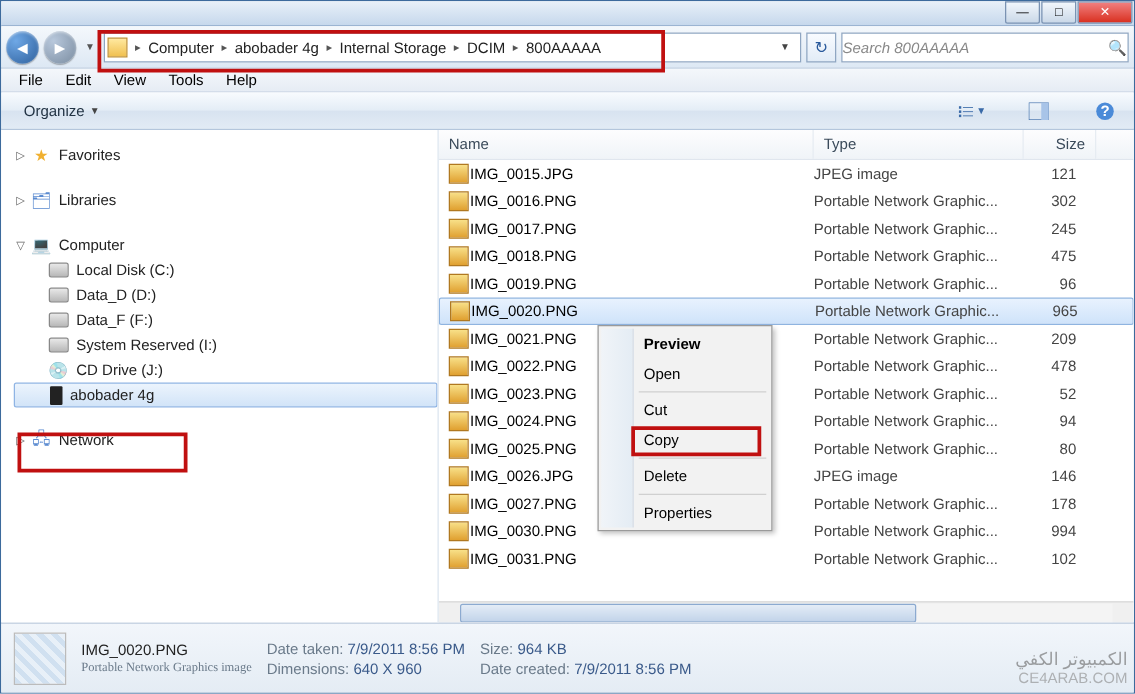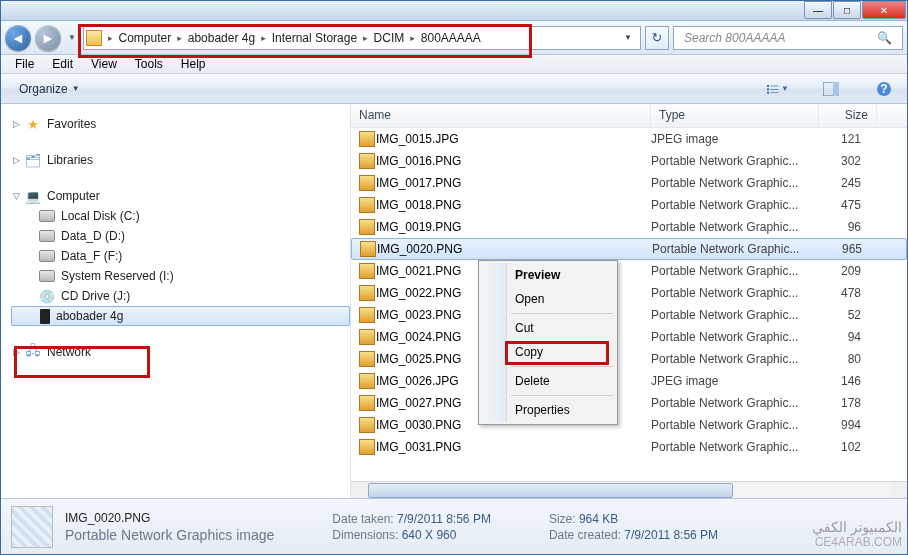--- a/index.html
+++ b/index.html
@@ -16,21 +16,21 @@
 .navbtn { width: 26px; height: 26px; border-radius: 50%; background: radial-gradient(circle at 30% 30%, #6fa8e6, #2d5f9c); display:flex; align-items:center; justify-content:center; color:#fff; font-size:14px; box-shadow: inset 0 1px 2px rgba(255,255,255,.5), 0 1px 1px rgba(0,0,0,.3); }
 .navbtn.fwd { background: radial-gradient(circle at 30% 30%, #b8c8dc, #7a8ca0); }
 .dropdown-tiny { width: 14px; height: 22px; display:flex; align-items:center; justify-content:center; color:#555; font-size:8px; }
 
 .addressbar { flex: 1; height: 24px; background: #fff; border: 1px solid #8fa6c2; display: flex; align-items: center; padding: 0 2px; position: relative; }
 .crumb-icon { width: 16px; height: 16px; background: linear-gradient(#ffe9a0, #f0c050); border: 1px solid #c09030; margin-right: 2px; }
 .crumb-sep { padding: 0 4px; color: #555; font-size: 9px; }
 .crumb { padding: 0 2px; cursor: default; color: #222; }
 .addr-drop { margin-left: auto; padding: 0 6px; font-size: 8px; color: #444; }
 .refresh-btn { width: 24px; height: 24px; border: 1px solid #8fa6c2; background: linear-gradient(#f8fbff, #e2ecf7); display:flex;align-items:center;justify-content:center; color: #2a5a9c; font-size: 13px; }
-.searchbar { width: 230px; height: 24px; background: #fff; border: 1px solid #8fa6c2; display: flex; align-items: center; padding: 0 10px; color: #888; font-style: italic; }
+.searchbar { width: 230px; height: 24px; background: #fff; border: 1px solid #8fa6c2; display: flex; align-items: center; padding: 0 0; color: #888; font-style: italic; }
 .searchbar .sicon { margin-left: auto; color: #3a6aa8; font-style: normal; }
 
 .menubar { height: 19px; background: linear-gradient(#f4f7fb, #e6ecf4); display: flex; align-items: center; padding: 0 6px; gap: 2px; border-bottom: 1px solid #c8d4e4; }
 .menuitm { padding: 2px 8px; }
 
 .toolbar { height: 30px; background: linear-gradient(#f8fbfe, #e4edf6 48%, #d8e3f0 52%, #e2ebf5); display: flex; align-items: center; padding: 0 8px; border-bottom: 1px solid #b4c6dc; gap: 23px; }
 .toolbtn { padding: 4px 10px; display:flex; align-items:center; gap:4px; color: #234; }
 .toolbtn .tinyarr { font-size: 8px; color: #444; }
 .toolbar .spacer { flex: 1; }
 .tool-icon { width: 22px; height: 22px; display:flex; align-items:center; justify-content:center; margin: 0 4px; color: #3a6aa8; }
@@ -69,22 +69,22 @@
 .fsize { width: 50px; text-align: right; color: #444; padding-right: 8px; }
 .ficon { width: 16px; height: 16px; background: linear-gradient(#f8e088,#e0a030); border:1px solid #b07820; display:inline-flex; align-items:center; justify-content:center; font-size:8px; }
 .hscroll-strip { height: 17px; background: #f0f0f0; border-top: 1px solid #d8d8d8; display:flex; align-items:center; }
 .hscroll-strip .track { flex:1; height:15px; margin:0 17px; background:#f4f4f4; position:relative; }
 .hscroll-strip .thumb { position:absolute; left:0; top:0; width:70%; height:100%; background:linear-gradient(#e4ecf6,#c2d4ea); border:1px solid #8caad0; border-radius:2px; }
 
 .statusbar { height: 56px; background: linear-gradient(#f2f6fb, #e4ecf4); border-top: 1px solid #b8c8dc; display: flex; align-items: center; padding: 6px 10px; gap: 12px; }
 .statusbar .thumb48 { width: 42px; height: 42px; background: #fff; border: 1px solid #bbb; background-image: repeating-linear-gradient(45deg,#d0e0f0 0 4px,#e8f0f8 4px 8px); }
 .statusbar .info { display: flex; flex-direction: column; gap: 2px; }
 .statusbar .info .fn { color: #222; }
-.statusbar .info .ft { color: #6a7a8a; font-size: 14px; }
-.statusbar .meta { display: flex; flex-direction: column; gap: 2px; color: #6a7a8a; font-size: 11px; margin-left: 46px; }
+.statusbar .info .ft { color: #6a7a8a; font-size: 10px; font-family: Liberation Serif, serif; }
+.statusbar .meta { display: flex; flex-direction: column; gap: 2px; color: #6a7a8a; font-size: 11px; }
 .statusbar .meta span.v { color: #3a5a8a; }
 
 .context-menu { position: absolute; left: 478px; top: 260px; width: 140px; background: #f2f2f2; border: 1px solid #9a9a9a; box-shadow: 2px 2px 4px rgba(0,0,0,.25); padding: 2px; z-index: 100; }
 .context-menu .iconstrip { position:absolute; left:2px; top:2px; bottom:2px; width:26px; background: linear-gradient(to right,#f0f4f8,#e4ecf4); border-right:1px solid #d4dce6; }
 .ctx-item { position:relative; padding: 5px 10px 5px 34px; cursor: default; }
 .ctx-item.def { font-weight: bold; }
 .ctx-sep { height: 1px; background: #d0d0d0; margin: 2px 2px 2px 30px; }
 
 .red-box { position: absolute; border: 3px solid #c01010; pointer-events: none; z-index: 200; }
 .rb-addr { left: 78px; top: 24px; width: 454px; height: 34px; }

